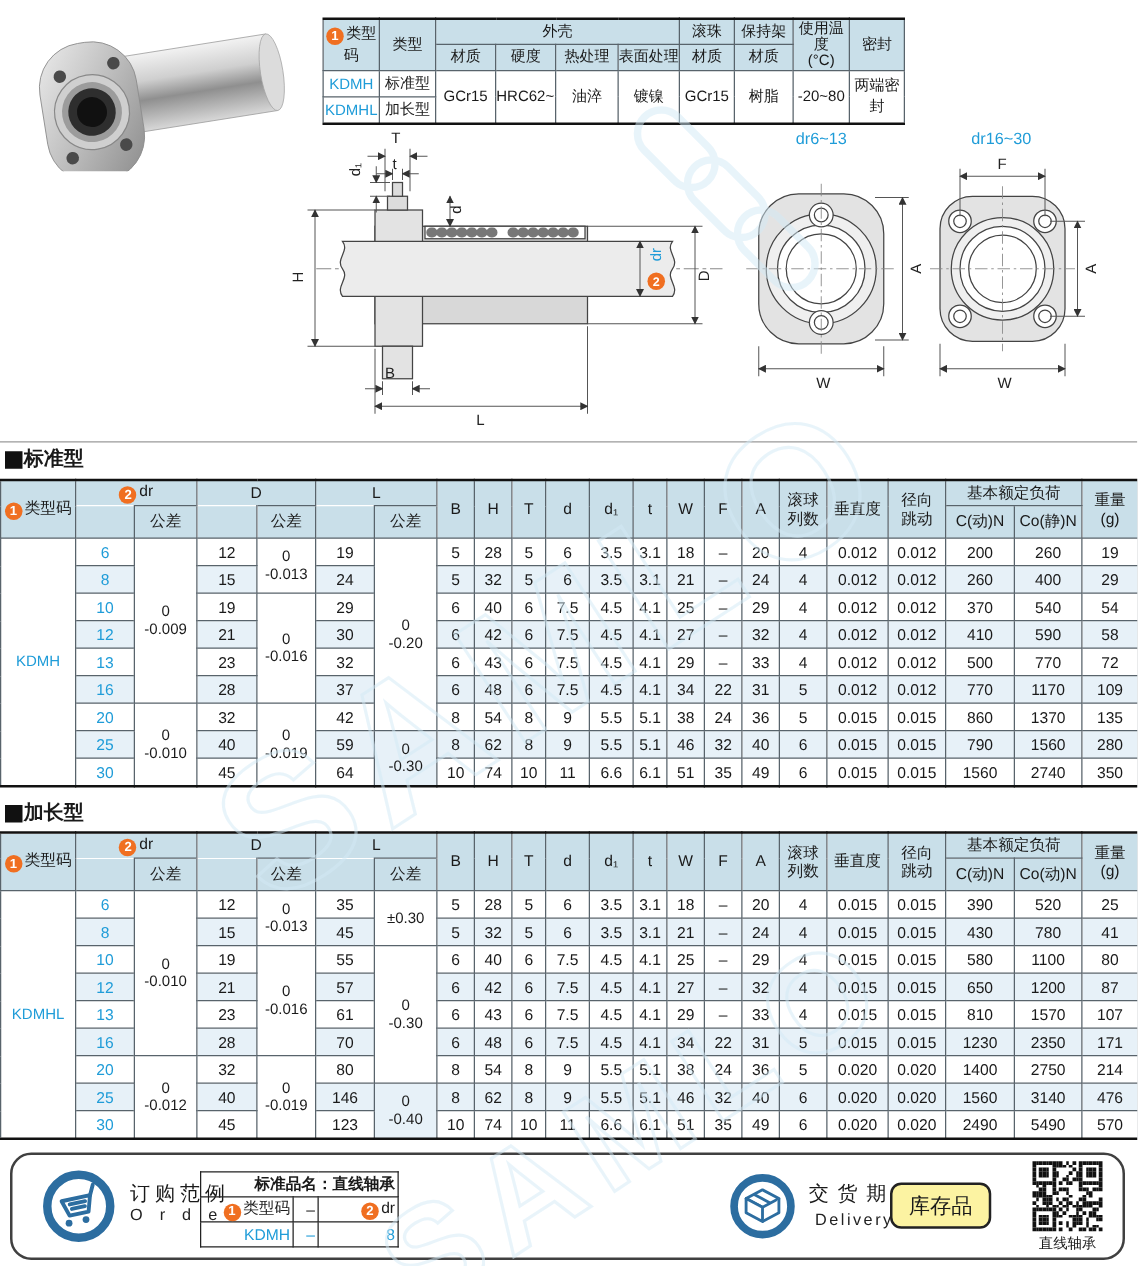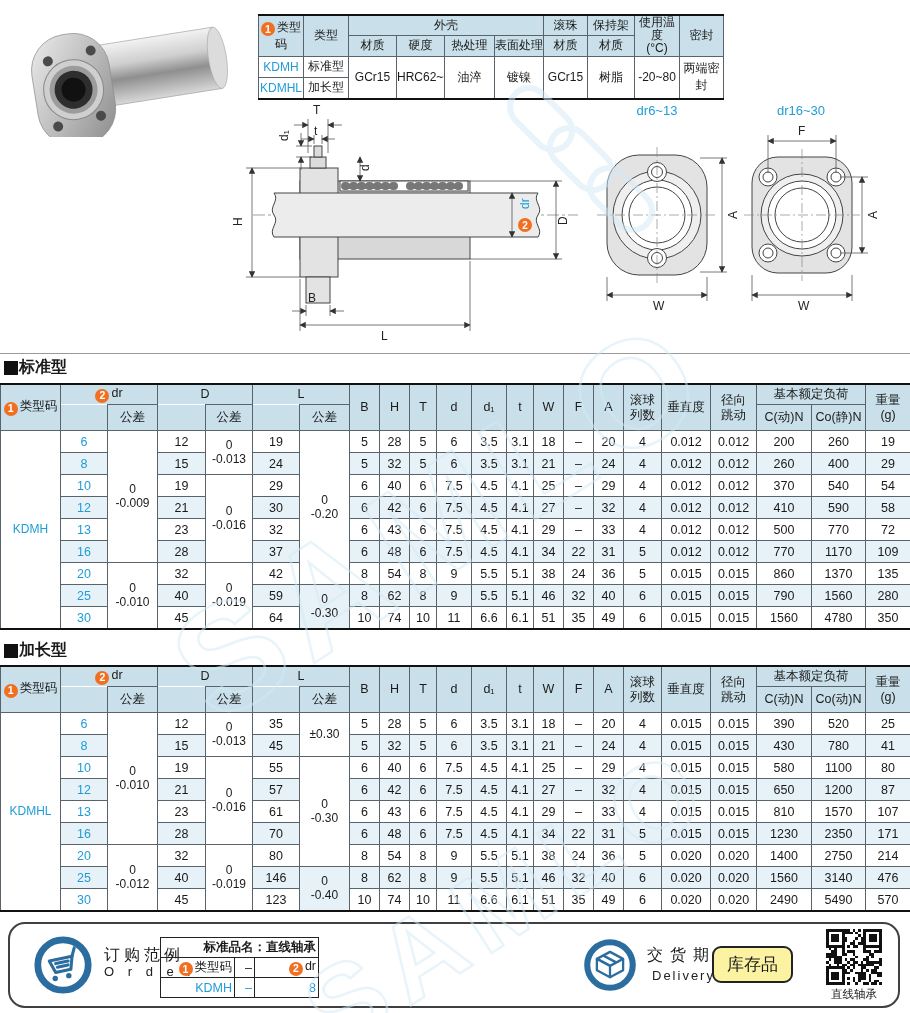--- a/index.html
+++ b/index.html
@@ -515,21 +515,21 @@
           <td>11</td>
           <td>6.6</td>
           <td>6.1</td>
           <td>51</td>
           <td>35</td>
           <td>49</td>
           <td>6</td>
           <td>0.015</td>
           <td>0.015</td>
           <td>1560</td>
-          <td>4780</td>
+          <td>2740</td>
           <td>350</td>
         </tr>
       </tbody>
   </table>
 
   <div class="sec-title" style="top:640px;">
     <span class="sq"></span>
     <span>加长型</span>
   </div>
   <table class="dim" style="top:665px;">

